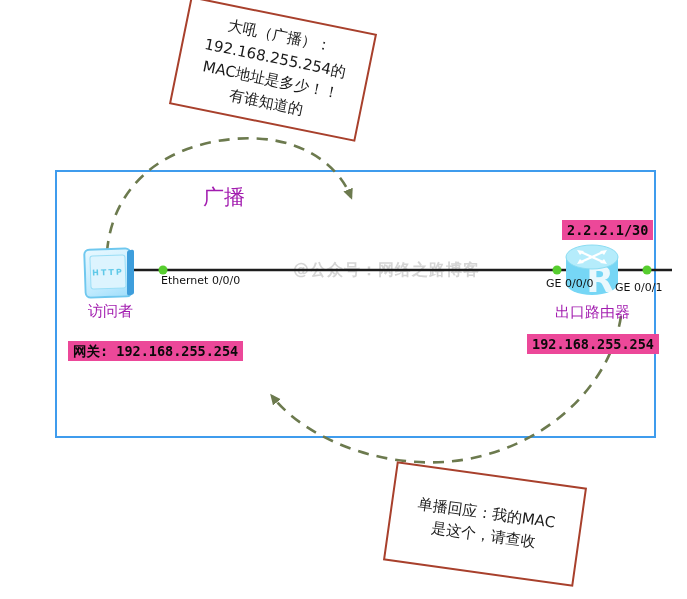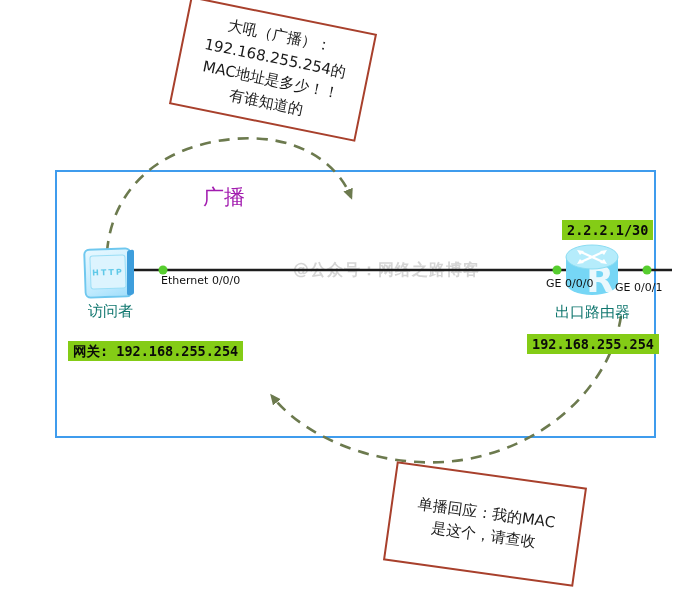--- a/index.html
+++ b/index.html
@@ -21,32 +21,32 @@
   .watermark{
     left:293px;top:260px;z-index:1;
     font-size:16px;letter-spacing:1px;color:#d5d5d5;font-weight:bold;
     white-space:nowrap;
   }
 
   svg.overlay{left:0;top:0;z-index:2;}
 
   
   .glabel{
-    background:#84cc16;color:#0a0a0a;
+    background:#ec4899;color:#0a0a0a;
     font-family:"DejaVu Sans Mono","Liberation Mono",monospace;
     font-weight:bold;font-size:13.5px;line-height:16px;
     padding:2px 5px;white-space:nowrap;z-index:3;
   }
   .glabel-wan{left:562px;top:220px;}
   .glabel-ipbox{left:68px;top:341px;}
   .glabel-lan{left:527px;top:334px;}
 
   
   .iface{font-size:11px;color:#111;white-space:nowrap;z-index:4;}
-  .devname{font-size:15px;color:#0f766e;white-space:nowrap;z-index:4;}
+  .devname{font-size:15px;color:#a21caf;white-space:nowrap;z-index:4;}
   .flowlabel{font-size:21px;color:#a21caf;z-index:4;}
 
   
   .pc{left:84px;top:247px;width:50px;height:50px;z-index:3;}
   .pc .shell{
     position:absolute;left:0;top:1px;width:44px;height:46px;
     background:linear-gradient(160deg,#e8f8ff 0%,#bfeafe 70%,#9fdefb 100%);
     border:2px solid #6fc8ef;border-radius:6px;
     transform:rotate(-2deg);
   }

